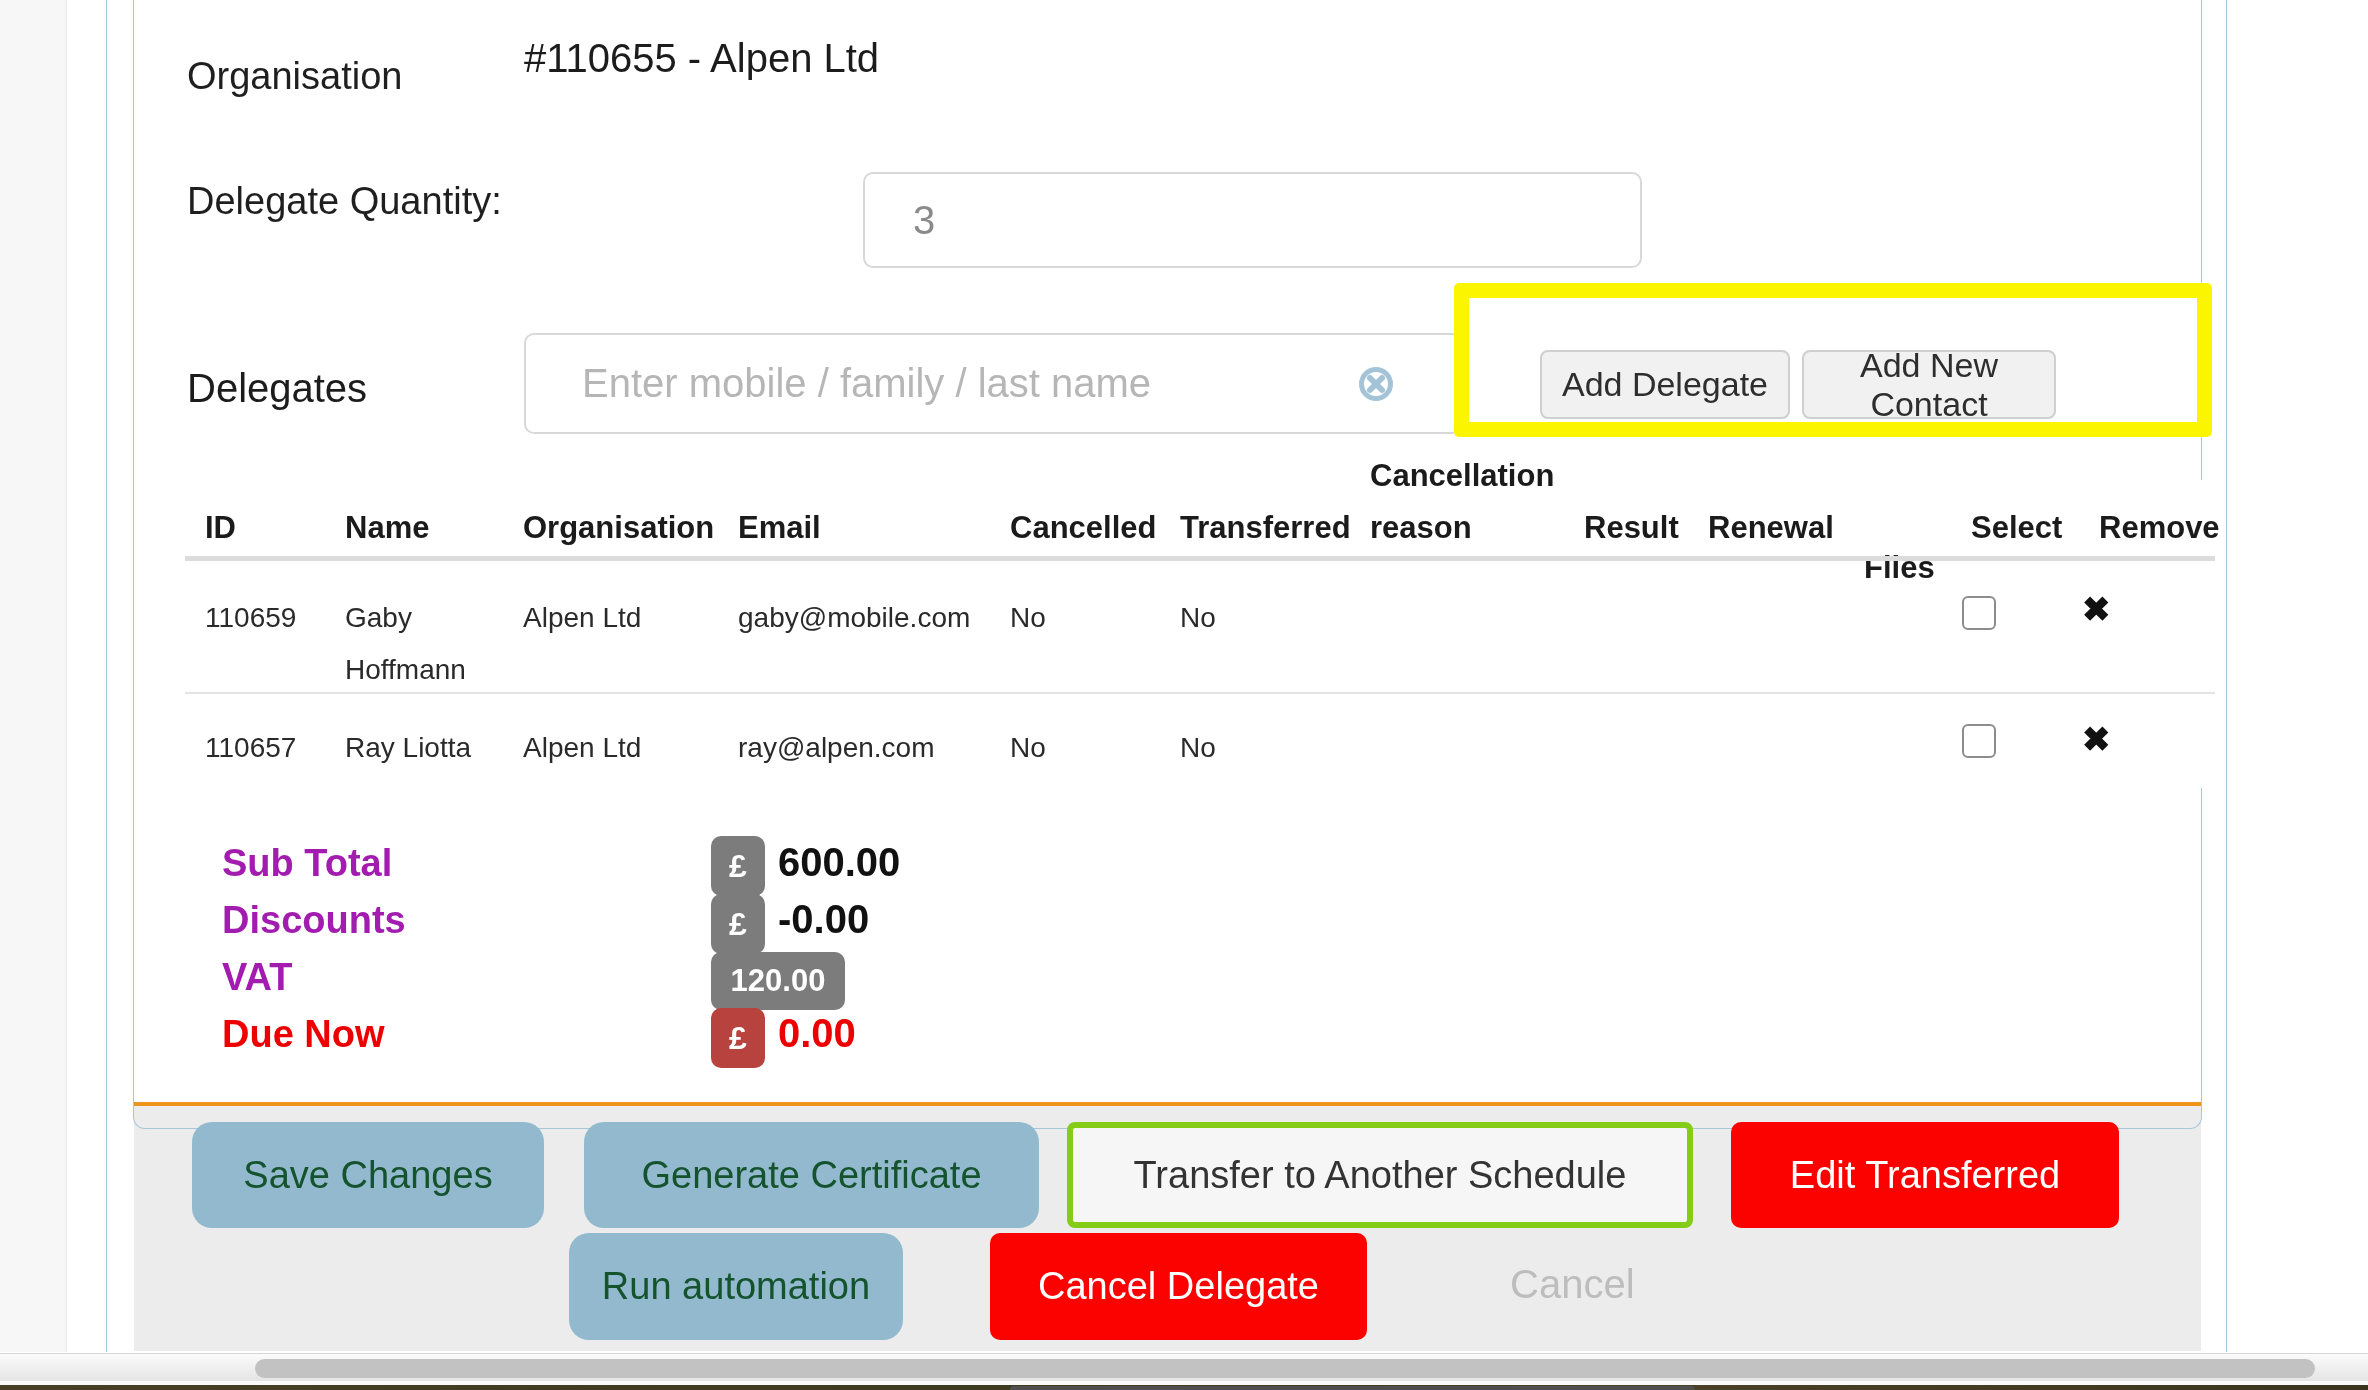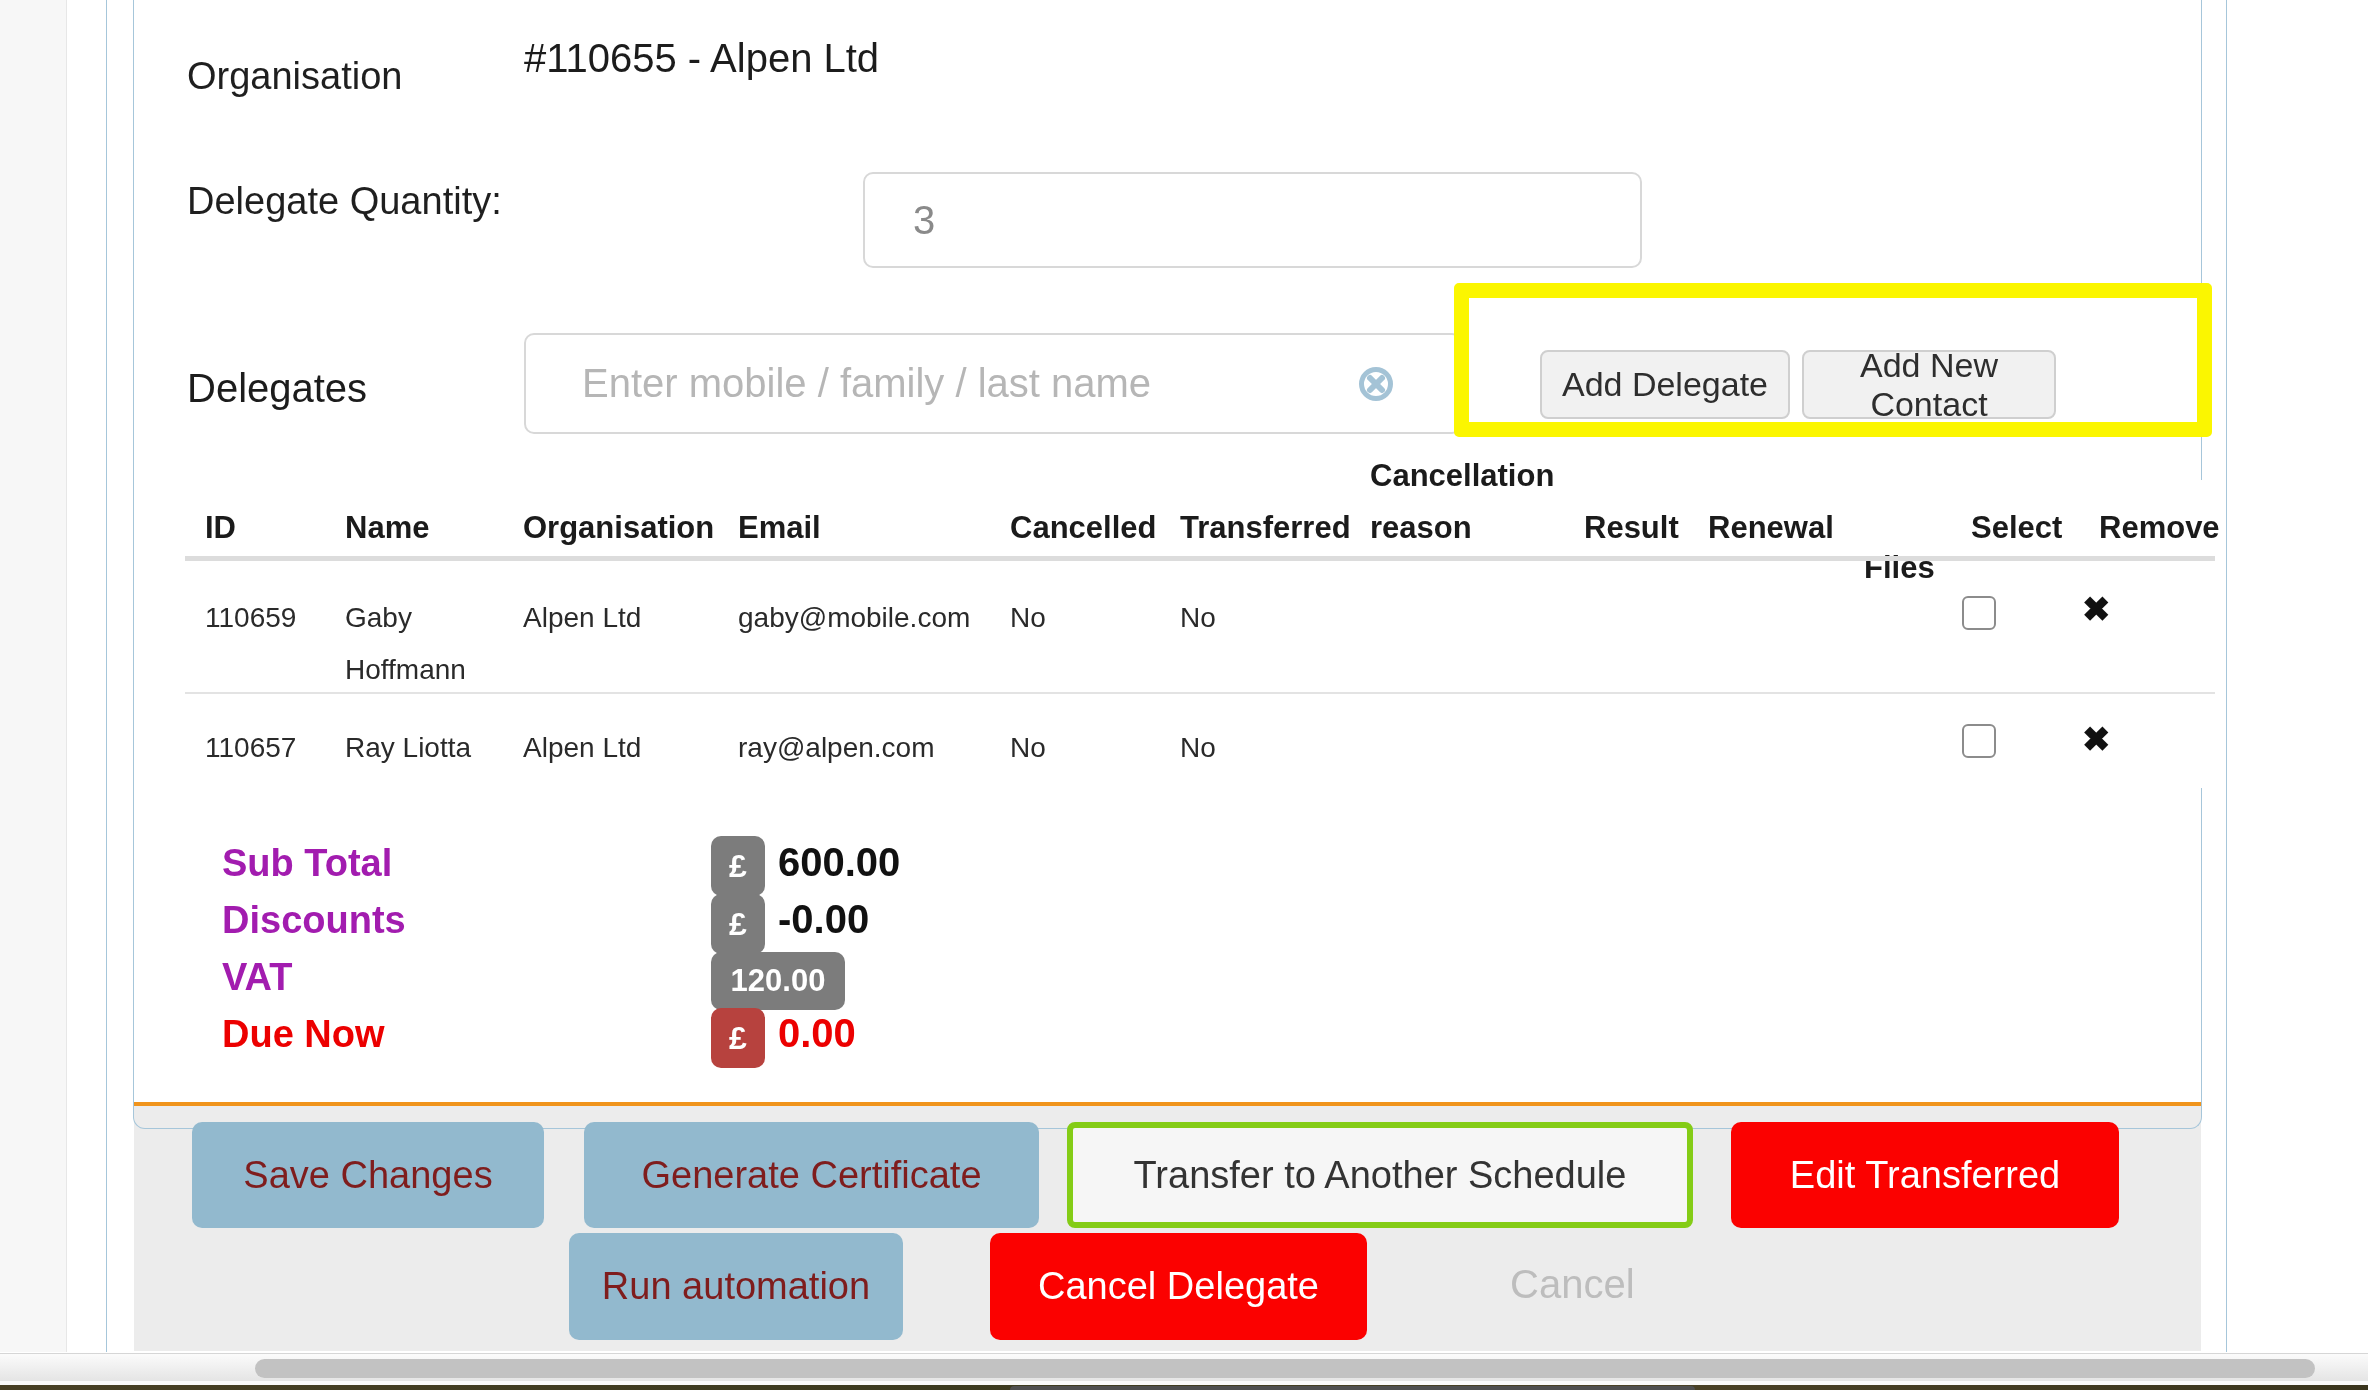--- a/index.html
+++ b/index.html
@@ -43,21 +43,21 @@
   .tot-val{font-size:40px;font-weight:bold;color:#111;z-index:5;}
   .badge{border-radius:10px;color:#fff;display:flex;align-items:center;justify-content:center;
     font-weight:bold;z-index:5;}
   .badge-gray{background:#7c7c7c;}
   .badge-red{background:#b7423e;}
   .red-text{color:#ec0000 !important;}
 
   
   .fbtn{border-radius:10px;display:flex;align-items:center;justify-content:center;font-size:38px;
     z-index:7;cursor:pointer;font-family:"Liberation Sans",sans-serif;border:none;}
-  .fbtn-blue{background:#92b9ce;color:#7f1d1d;}
+  .fbtn-blue{background:#92b9ce;color:#14532d;border-radius:20px;}
   .fbtn-red{background:#fb0100;color:#ffffff;}
   .fbtn-light{background:#f6f6f6;color:#333;border:6px solid #84cc16;border-radius:8px;}
   .cancel-link{font-size:40px;color:#bdbdbd;z-index:7;cursor:pointer;}
 
   
   .scroll-track{left:0;top:1353px;width:2368px;height:30px;
     background:linear-gradient(#fbfbfb,#e2e2e2);border-top:1px solid #d6d6d6;z-index:8;}
   .scroll-thumb{left:255px;top:1359px;width:2060px;height:19px;background:#c2c2c2;border-radius:10px;z-index:9;cursor:pointer;}
   .bottom-white{left:0;top:1381px;width:2368px;height:4px;background:#fafafa;z-index:8;}
   .wallpaper{left:0;top:1385px;width:2368px;height:5px;

